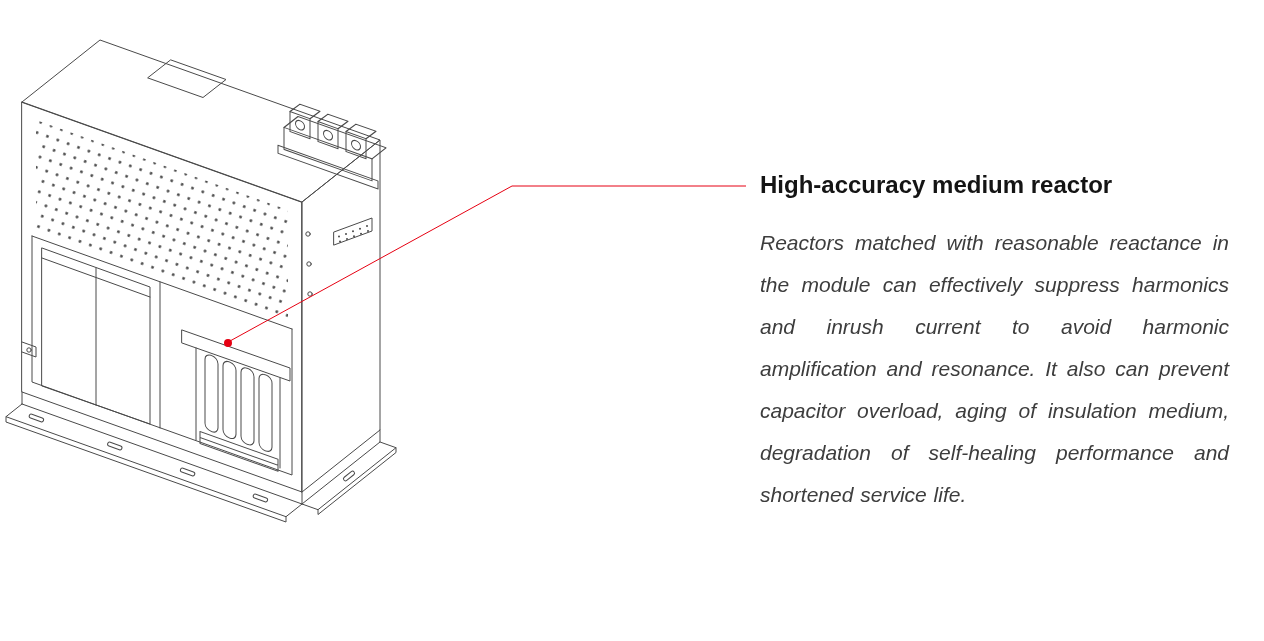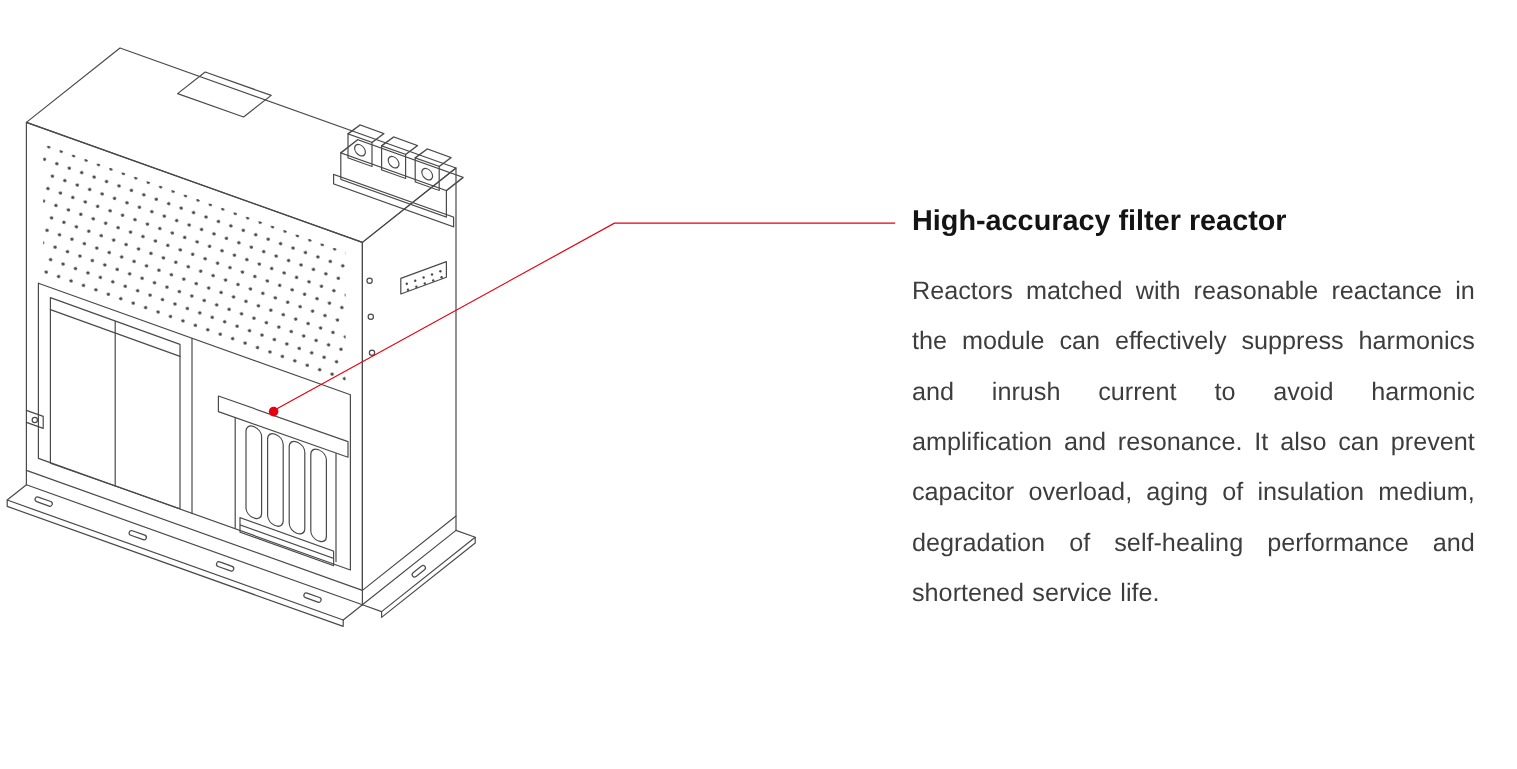--- a/index.html
+++ b/index.html
@@ -29,20 +29,21 @@
     font-size:24px;line-height:1.1;font-weight:700;
     color:var(--title-color);
     letter-spacing:0;
   }
   .callout-body{
     margin:0;
     font-size:21px;line-height:42px;
     color:var(--body-color);
     text-align:justify;
     word-spacing:1px;
+    font-style:italic;
   }
 </style>
 </head>
 <body>
 
 <svg class="scene" viewBox="0 0 1264 641" width="1264" height="641" aria-label="">
   <defs>
     <pattern id="vent-dots" patternUnits="userSpaceOnUse" width="11" height="11" patternTransform="rotate(19.65)">
       <circle cx="2.5" cy="2.5" r="1.4" fill="currentColor" stroke="none"></circle>
     </pattern>
@@ -142,15 +143,15 @@
     </g>
   </g>
 
   <g class="red">
     <circle cx="228" cy="343" r="4" fill="currentColor" stroke="none"></circle>
     <polyline points="230,341 512,186 746,186" fill="none" stroke="currentColor" stroke-width="1"></polyline>
   </g>
 </svg>
 
 <div class="callout">
-  <h2 class="callout-title">High-accuracy filter reactor</h2>
+  <h2 class="callout-title">High-accuracy medium reactor</h2>
   <p class="callout-body">Reactors matched with reasonable reactance in the module can effectively suppress harmonics and inrush current to avoid harmonic amplification and resonance. It also can prevent capacitor overload, aging of insulation medium, degradation of self-healing performance and shortened service life.</p>
 </div>
 
 </body></html>

